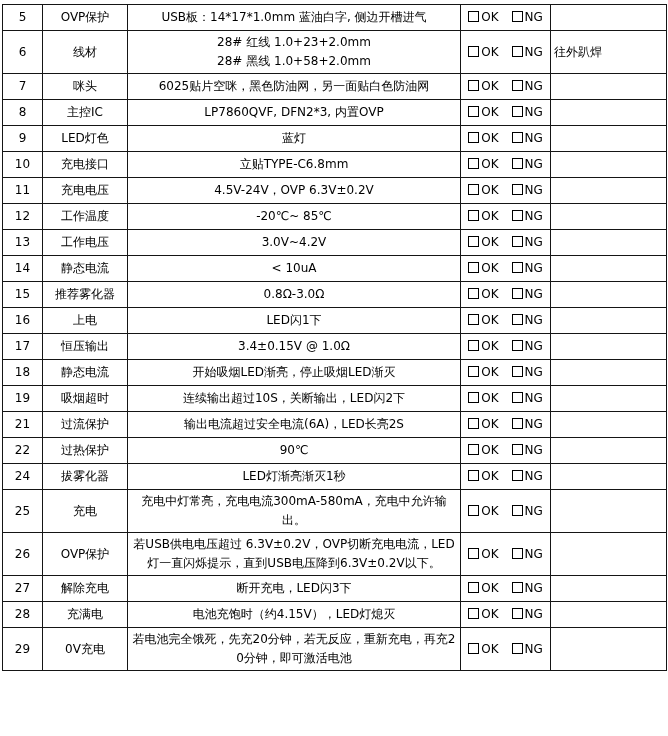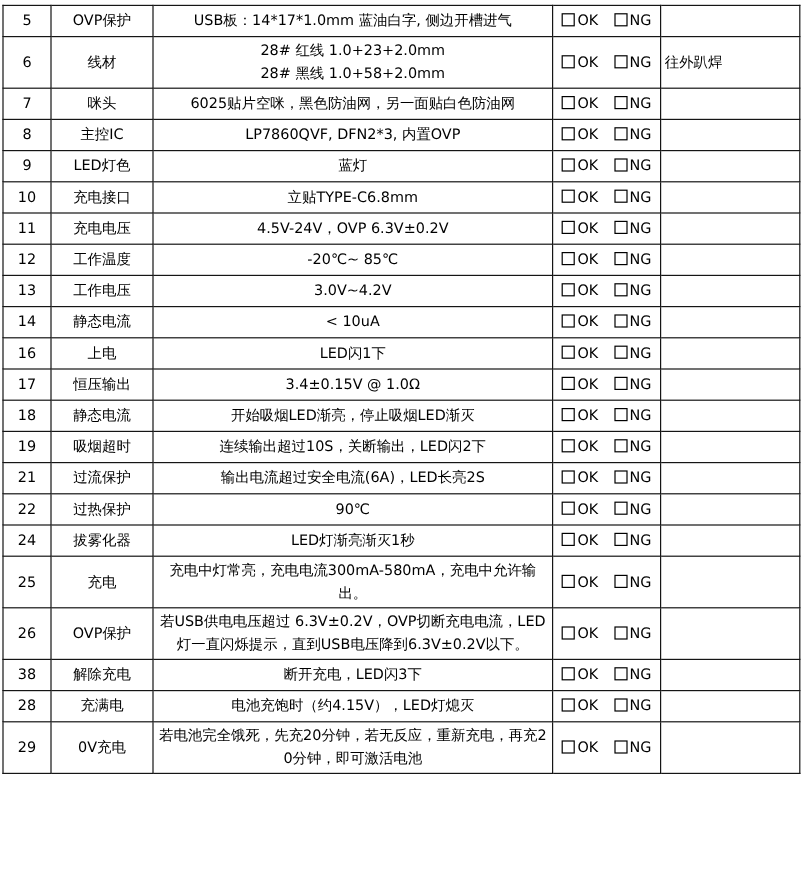--- a/index.html
+++ b/index.html
@@ -180,20 +180,29 @@
   <tr class="spec-row">
     <td class="c-no">14</td>
     <td class="c-item">静态电流</td>
     <td class="c-desc">&lt; 10uA</td>
     <td class="c-check">
       <span class="cbgroup"><span class="cb"></span><span>OK</span></span><span class="cbgroup"><span class="cb"></span><span>NG</span></span>
     </td>
     <td class="c-remark"></td>
   </tr>
 
+  <tr class="spec-row">
+    <td class="c-no">15</td>
+    <td class="c-item">推荐雾化器</td>
+    <td class="c-desc">0.8Ω-3.0Ω</td>
+    <td class="c-check">
+      <span class="cbgroup"><span class="cb"></span><span>OK</span></span><span class="cbgroup"><span class="cb"></span><span>NG</span></span>
+    </td>
+    <td class="c-remark"></td>
+  </tr>
 
   <tr class="spec-row">
     <td class="c-no">16</td>
     <td class="c-item">上电</td>
     <td class="c-desc">LED闪1下</td>
     <td class="c-check">
       <span class="cbgroup"><span class="cb"></span><span>OK</span></span><span class="cbgroup"><span class="cb"></span><span>NG</span></span>
     </td>
     <td class="c-remark"></td>
   </tr>
@@ -274,21 +283,21 @@
     <td class="c-no">26</td>
     <td class="c-item">OVP保护</td>
     <td class="c-desc">若USB供电电压超过 6.3V±0.2V，OVP切断充电电流，LED灯一直闪烁提示，直到USB电压降到6.3V±0.2V以下。</td>
     <td class="c-check">
       <span class="cbgroup"><span class="cb"></span><span>OK</span></span><span class="cbgroup"><span class="cb"></span><span>NG</span></span>
     </td>
     <td class="c-remark"></td>
   </tr>
 
   <tr class="spec-row">
-    <td class="c-no">38</td>
+    <td class="c-no">27</td>
     <td class="c-item">解除充电</td>
     <td class="c-desc">断开充电，LED闪3下</td>
     <td class="c-check">
       <span class="cbgroup"><span class="cb"></span><span>OK</span></span><span class="cbgroup"><span class="cb"></span><span>NG</span></span>
     </td>
     <td class="c-remark"></td>
   </tr>
 
   <tr class="spec-row">
     <td class="c-no">28</td>

